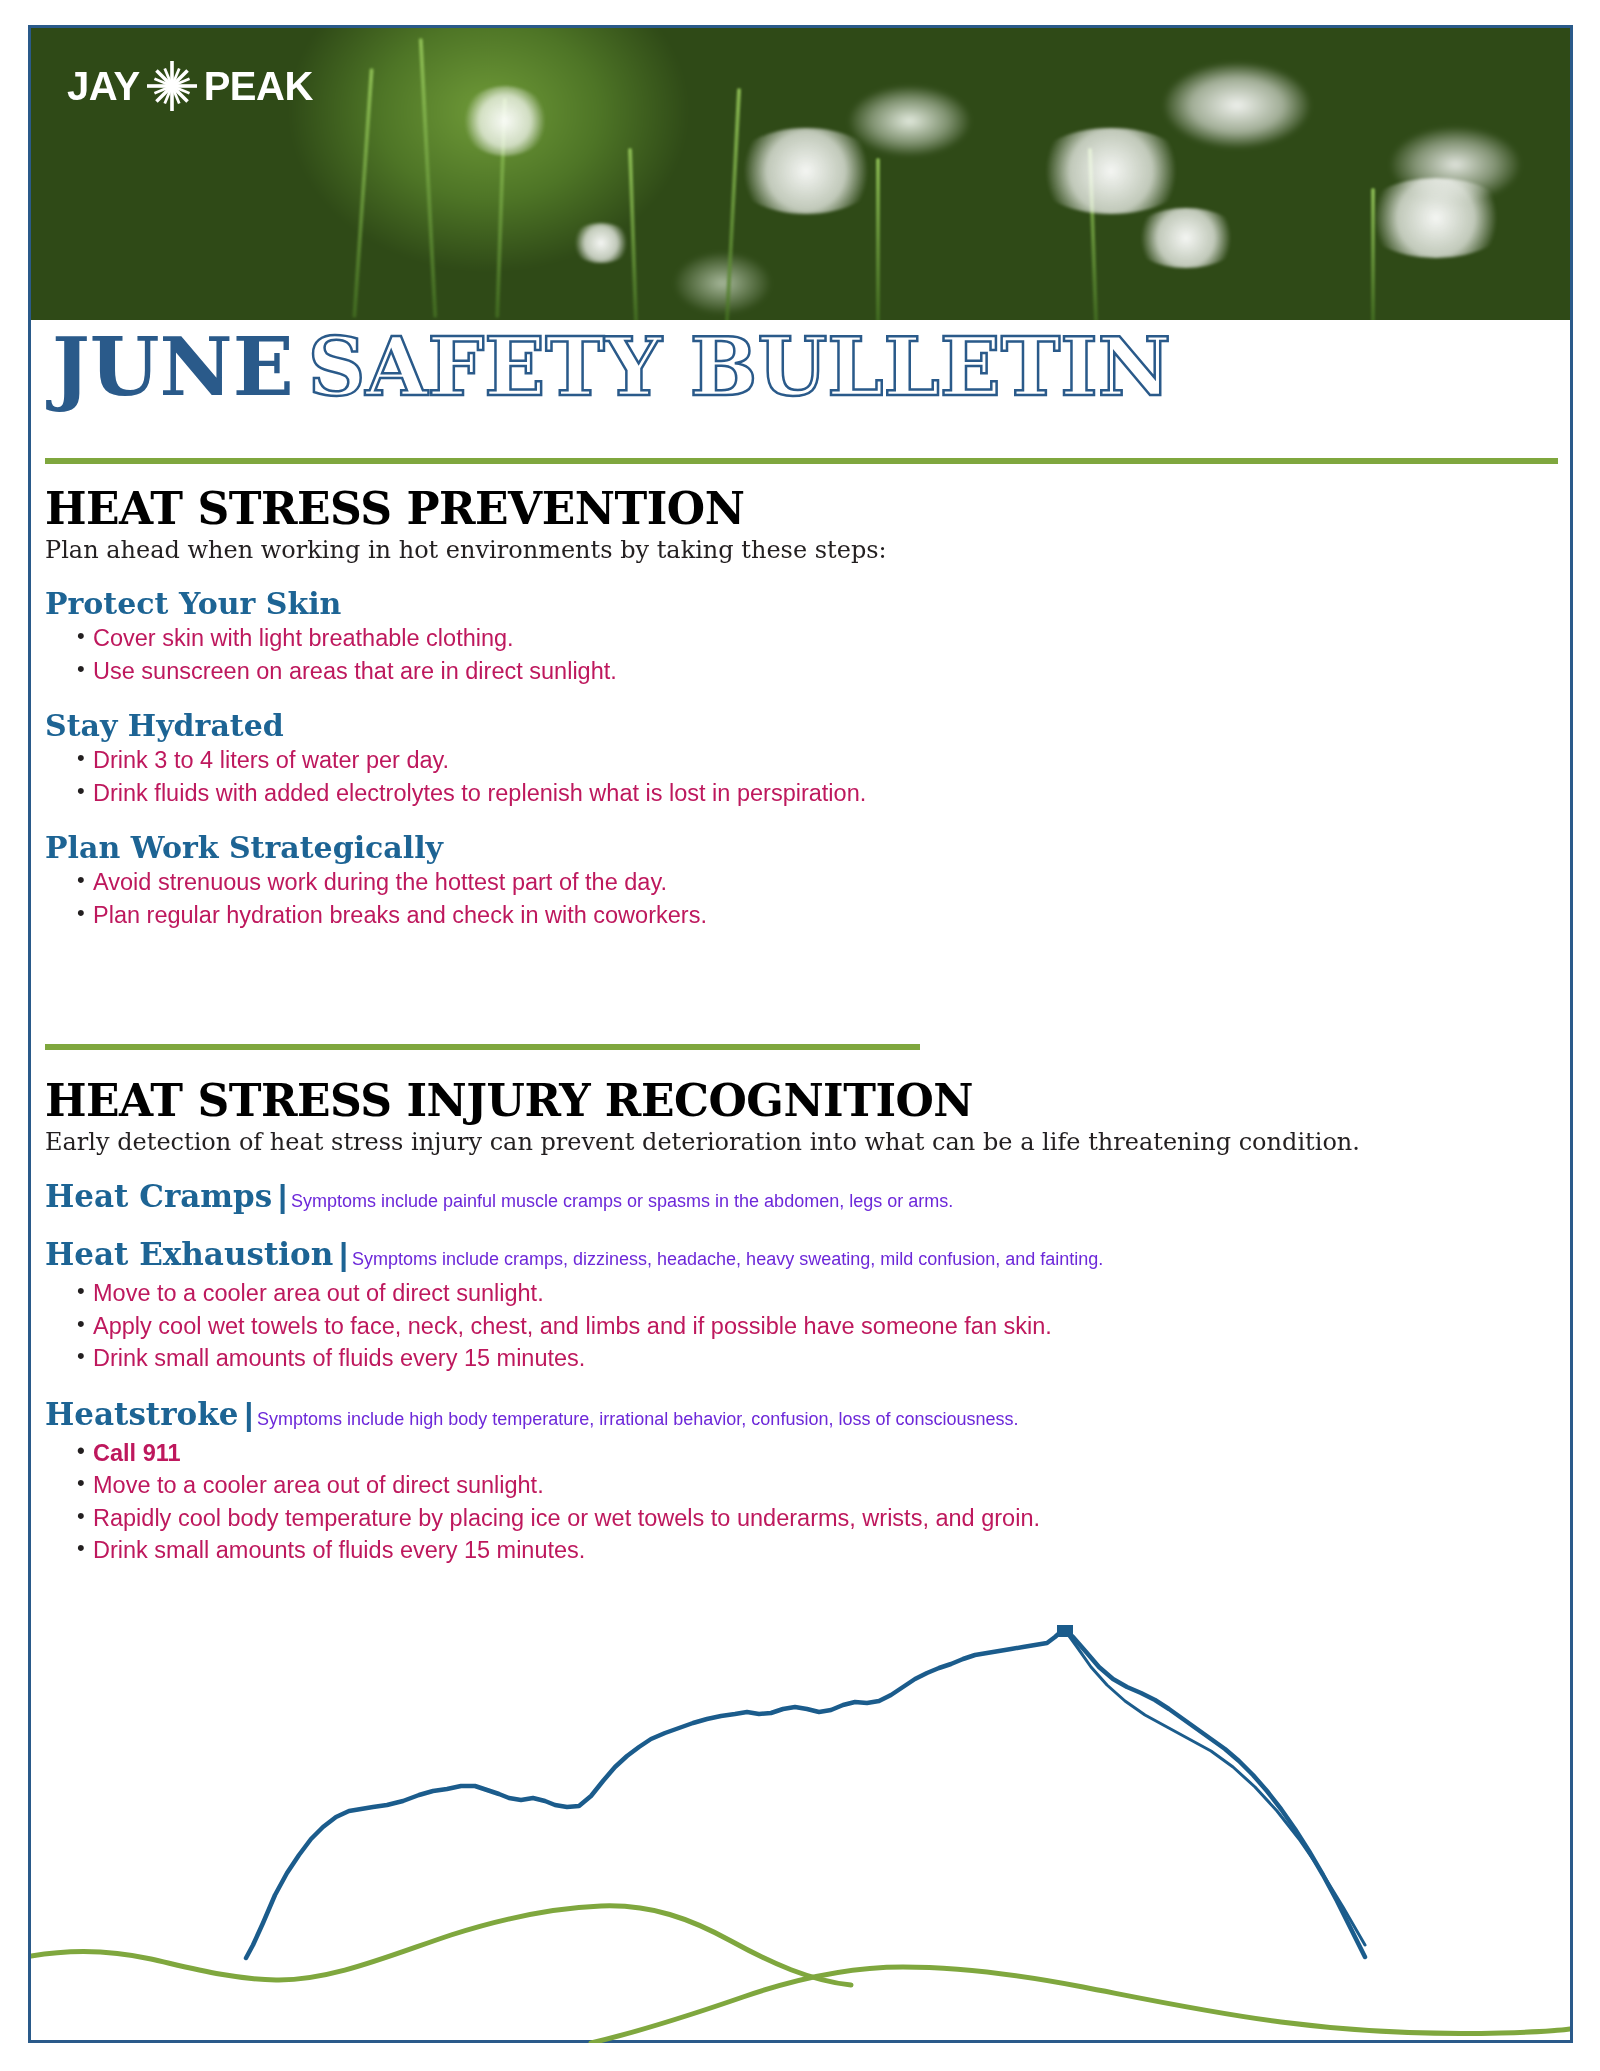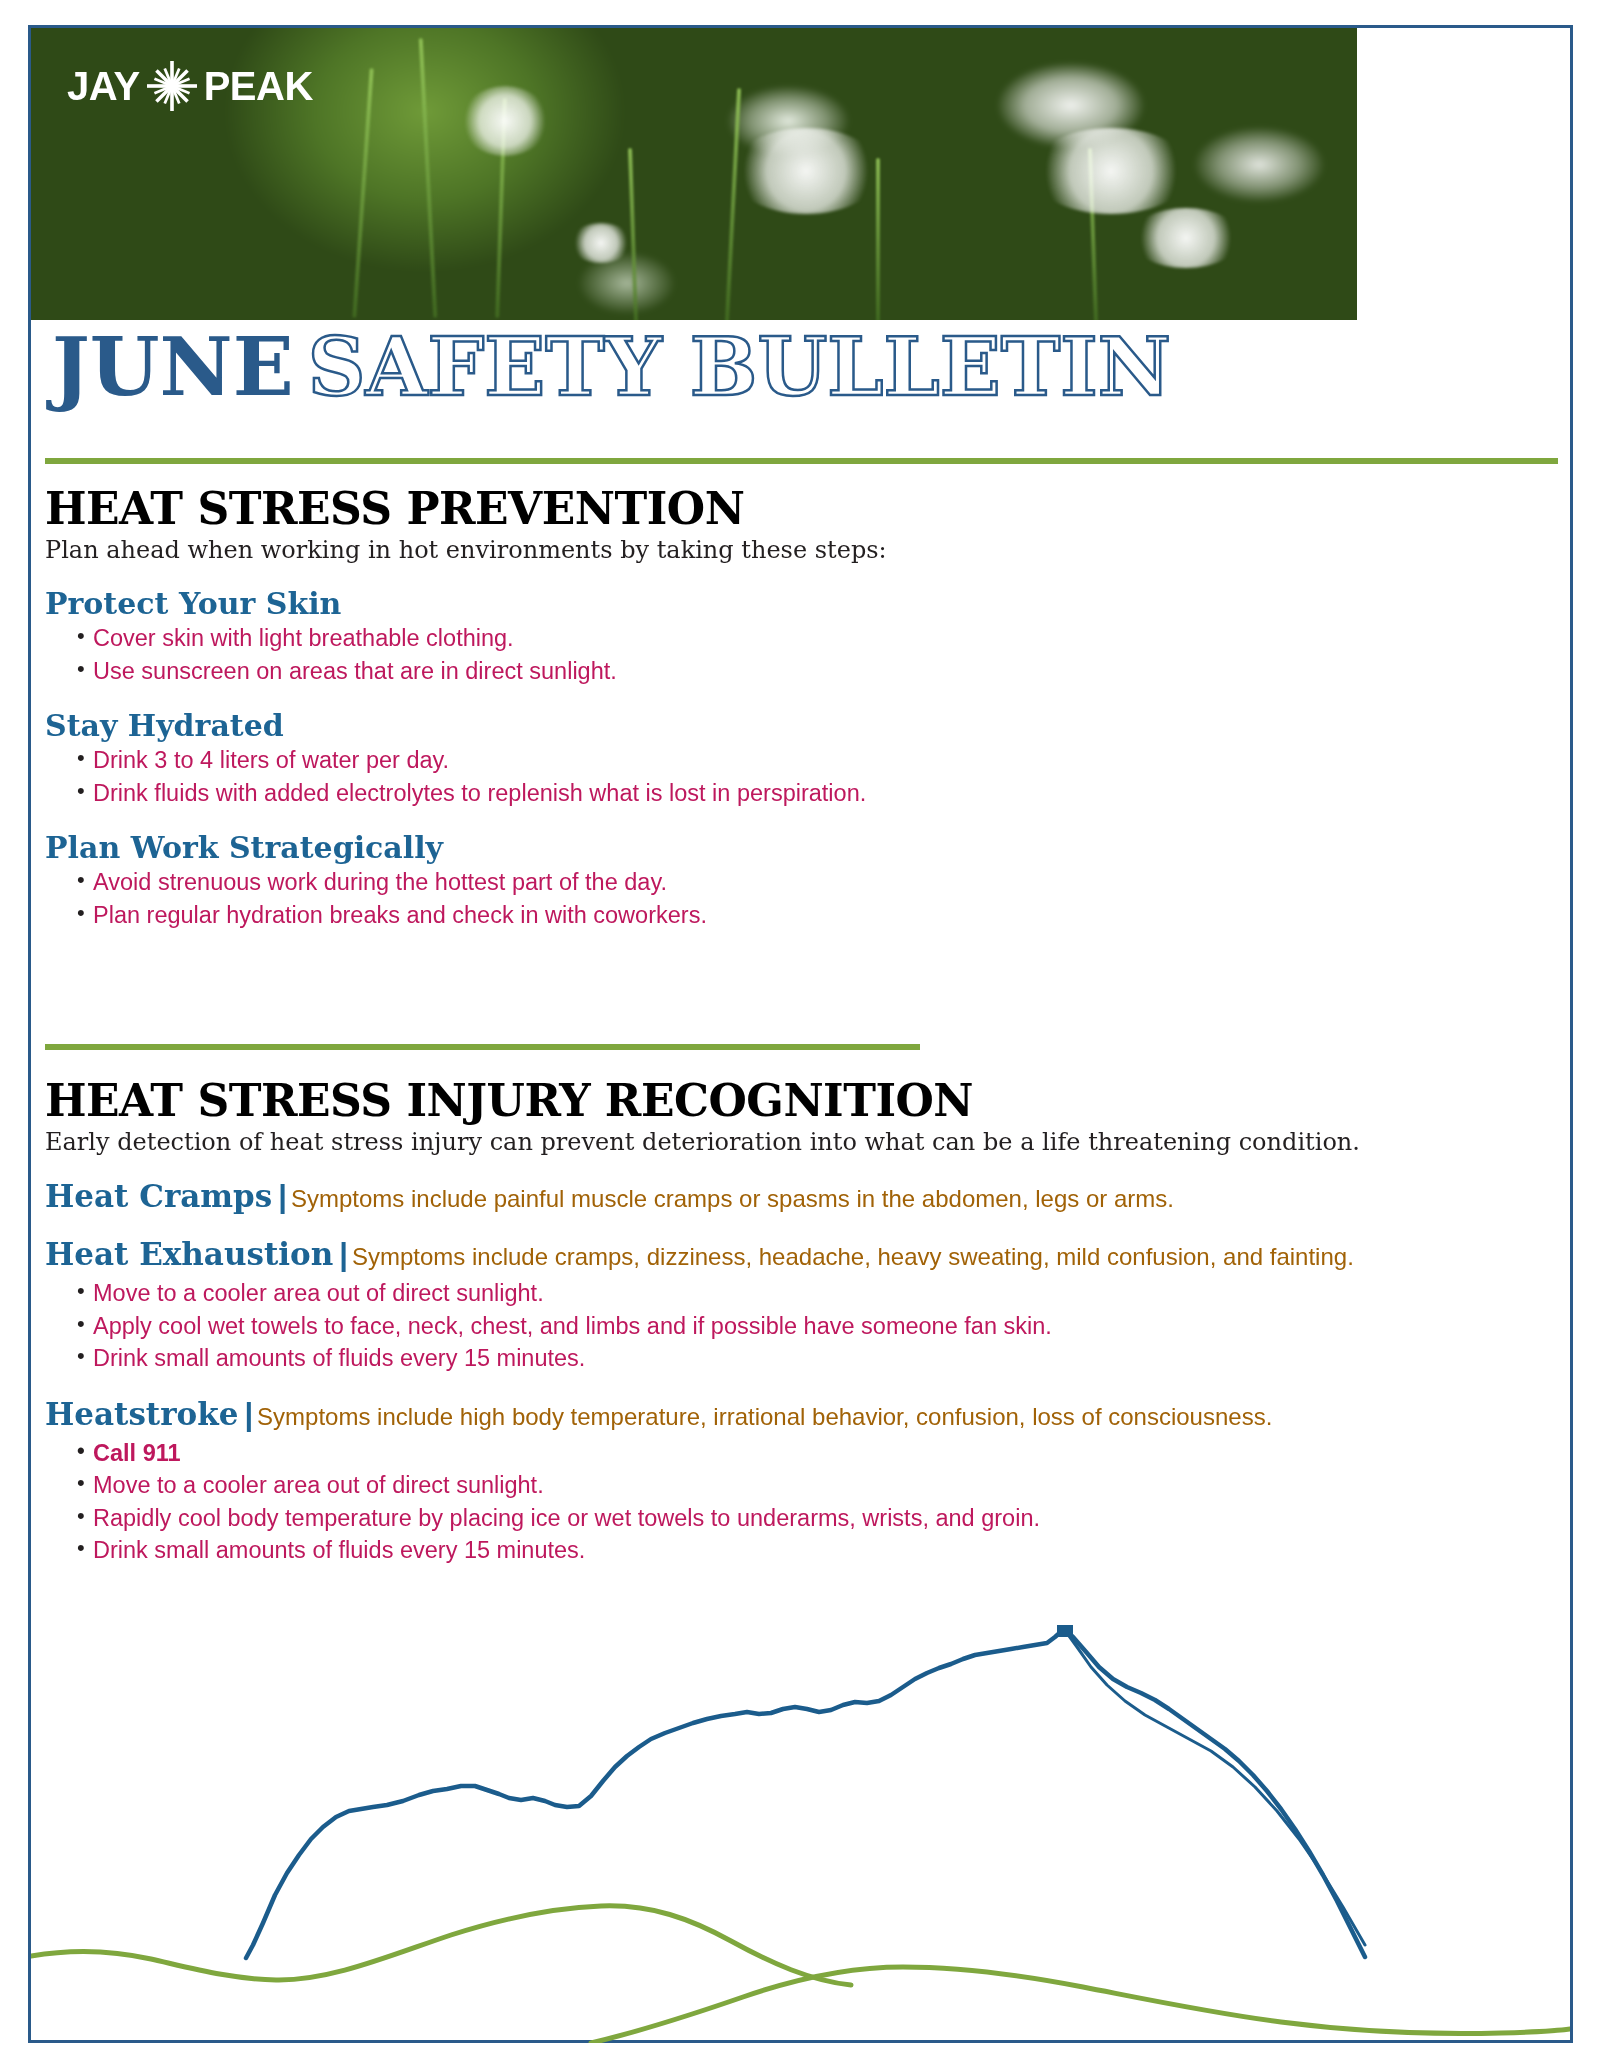--- a/index.html
+++ b/index.html
@@ -25,21 +25,21 @@
     width: 1545px;
     height: 2018px;
     border: 3px solid #2a5a8a;
     box-sizing: border-box;
   }
   
   .hero {
     position: absolute;
     left: 31px;
     top: 28px;
-    width: 1326px;
+    width: 1539px;
     height: 292px;
     overflow: hidden;
     background: #404040;
   }
   .hero-bg {
     position: absolute;
     inset: -10px;
     background:
       radial-gradient(ellipse 120px 70px at 78% 28%, rgba(255,255,255,.92) 0%, rgba(255,255,255,.55) 38%, rgba(255,255,255,0) 62%),
       radial-gradient(ellipse 95px 55px at 57% 33%, rgba(250,255,248,.88) 0%, rgba(250,255,248,.4) 40%, rgba(250,255,248,0) 65%),
@@ -178,22 +178,22 @@
   }
   .inj-pipe {
     color: #1d6494;
     font-weight: bold;
     font-size: 31px;
     padding: 0 4px 0 6px;
   }
   .inj-body {
     font-family: "Liberation Sans", sans-serif;
     font-weight: normal;
-    color: #a16207;
-    font-size: 24px;
+    color: #6d28d9;
+    font-size: 18px;
     line-height: 1.3;
   }
   .inj-block ul.bullets { margin-top: 4px; }
 
   
   .mountain {
     position: absolute;
     left: 31px;
     bottom: 28px;
     width: 1539px;

